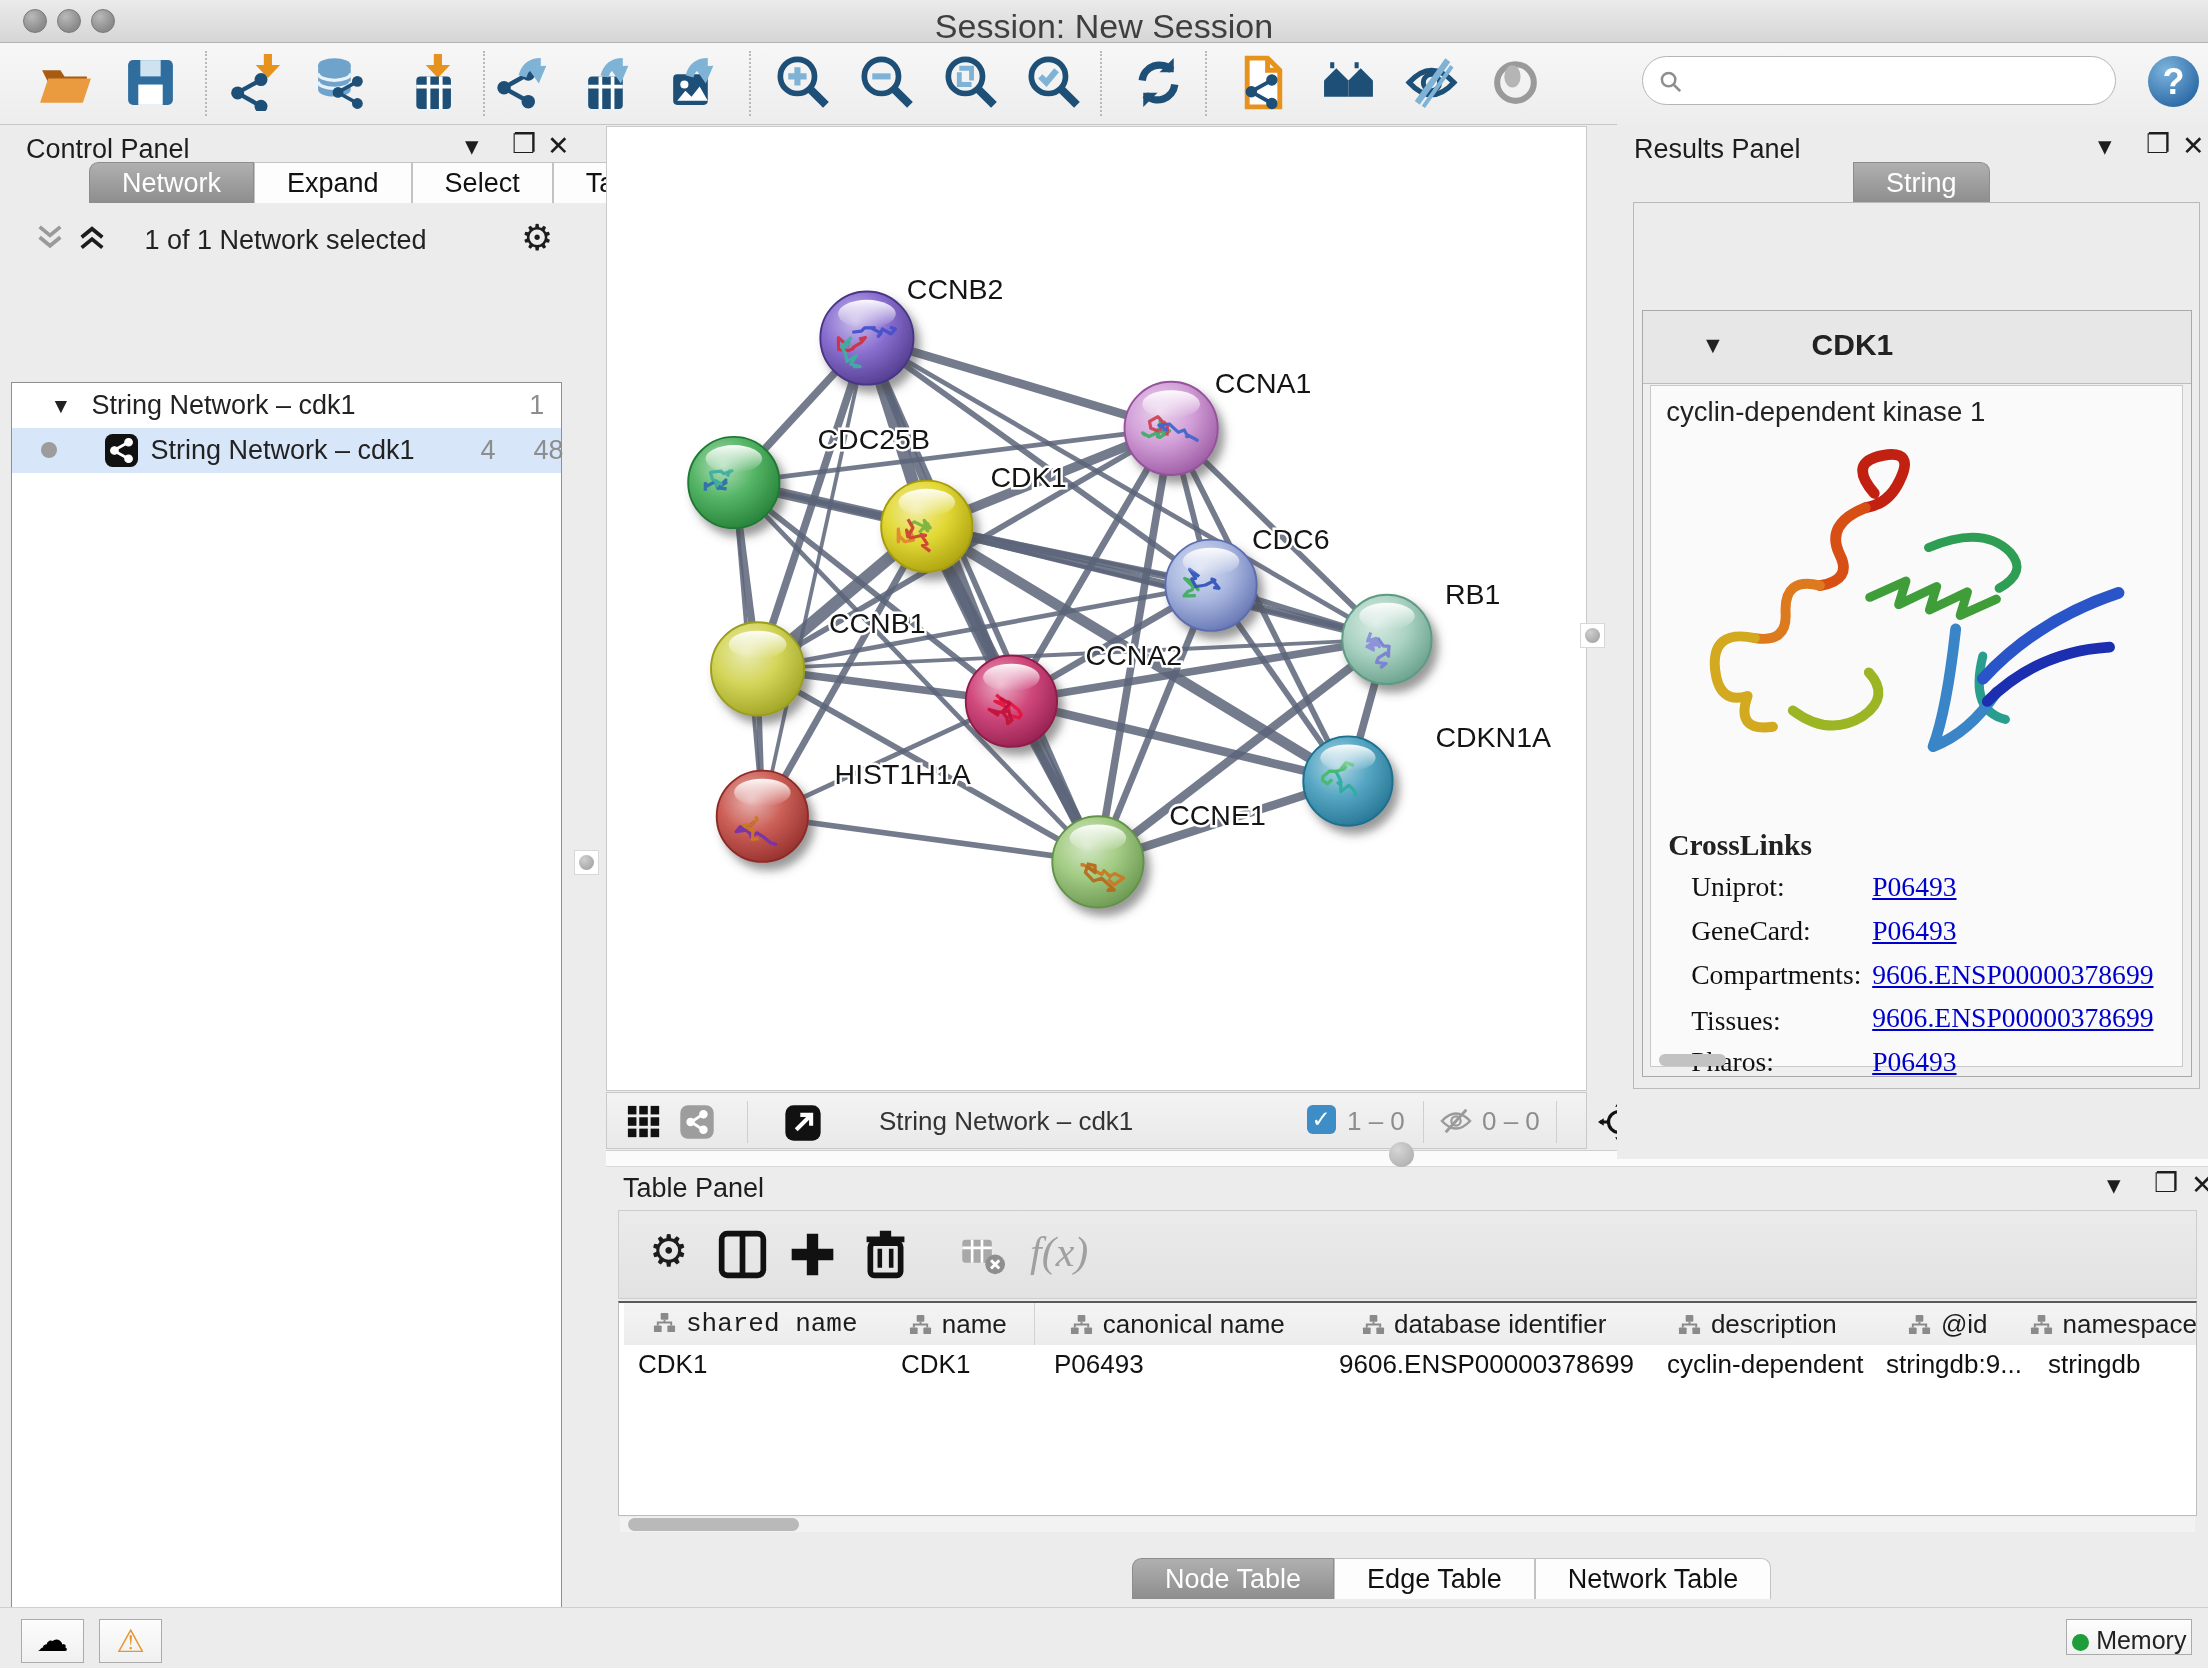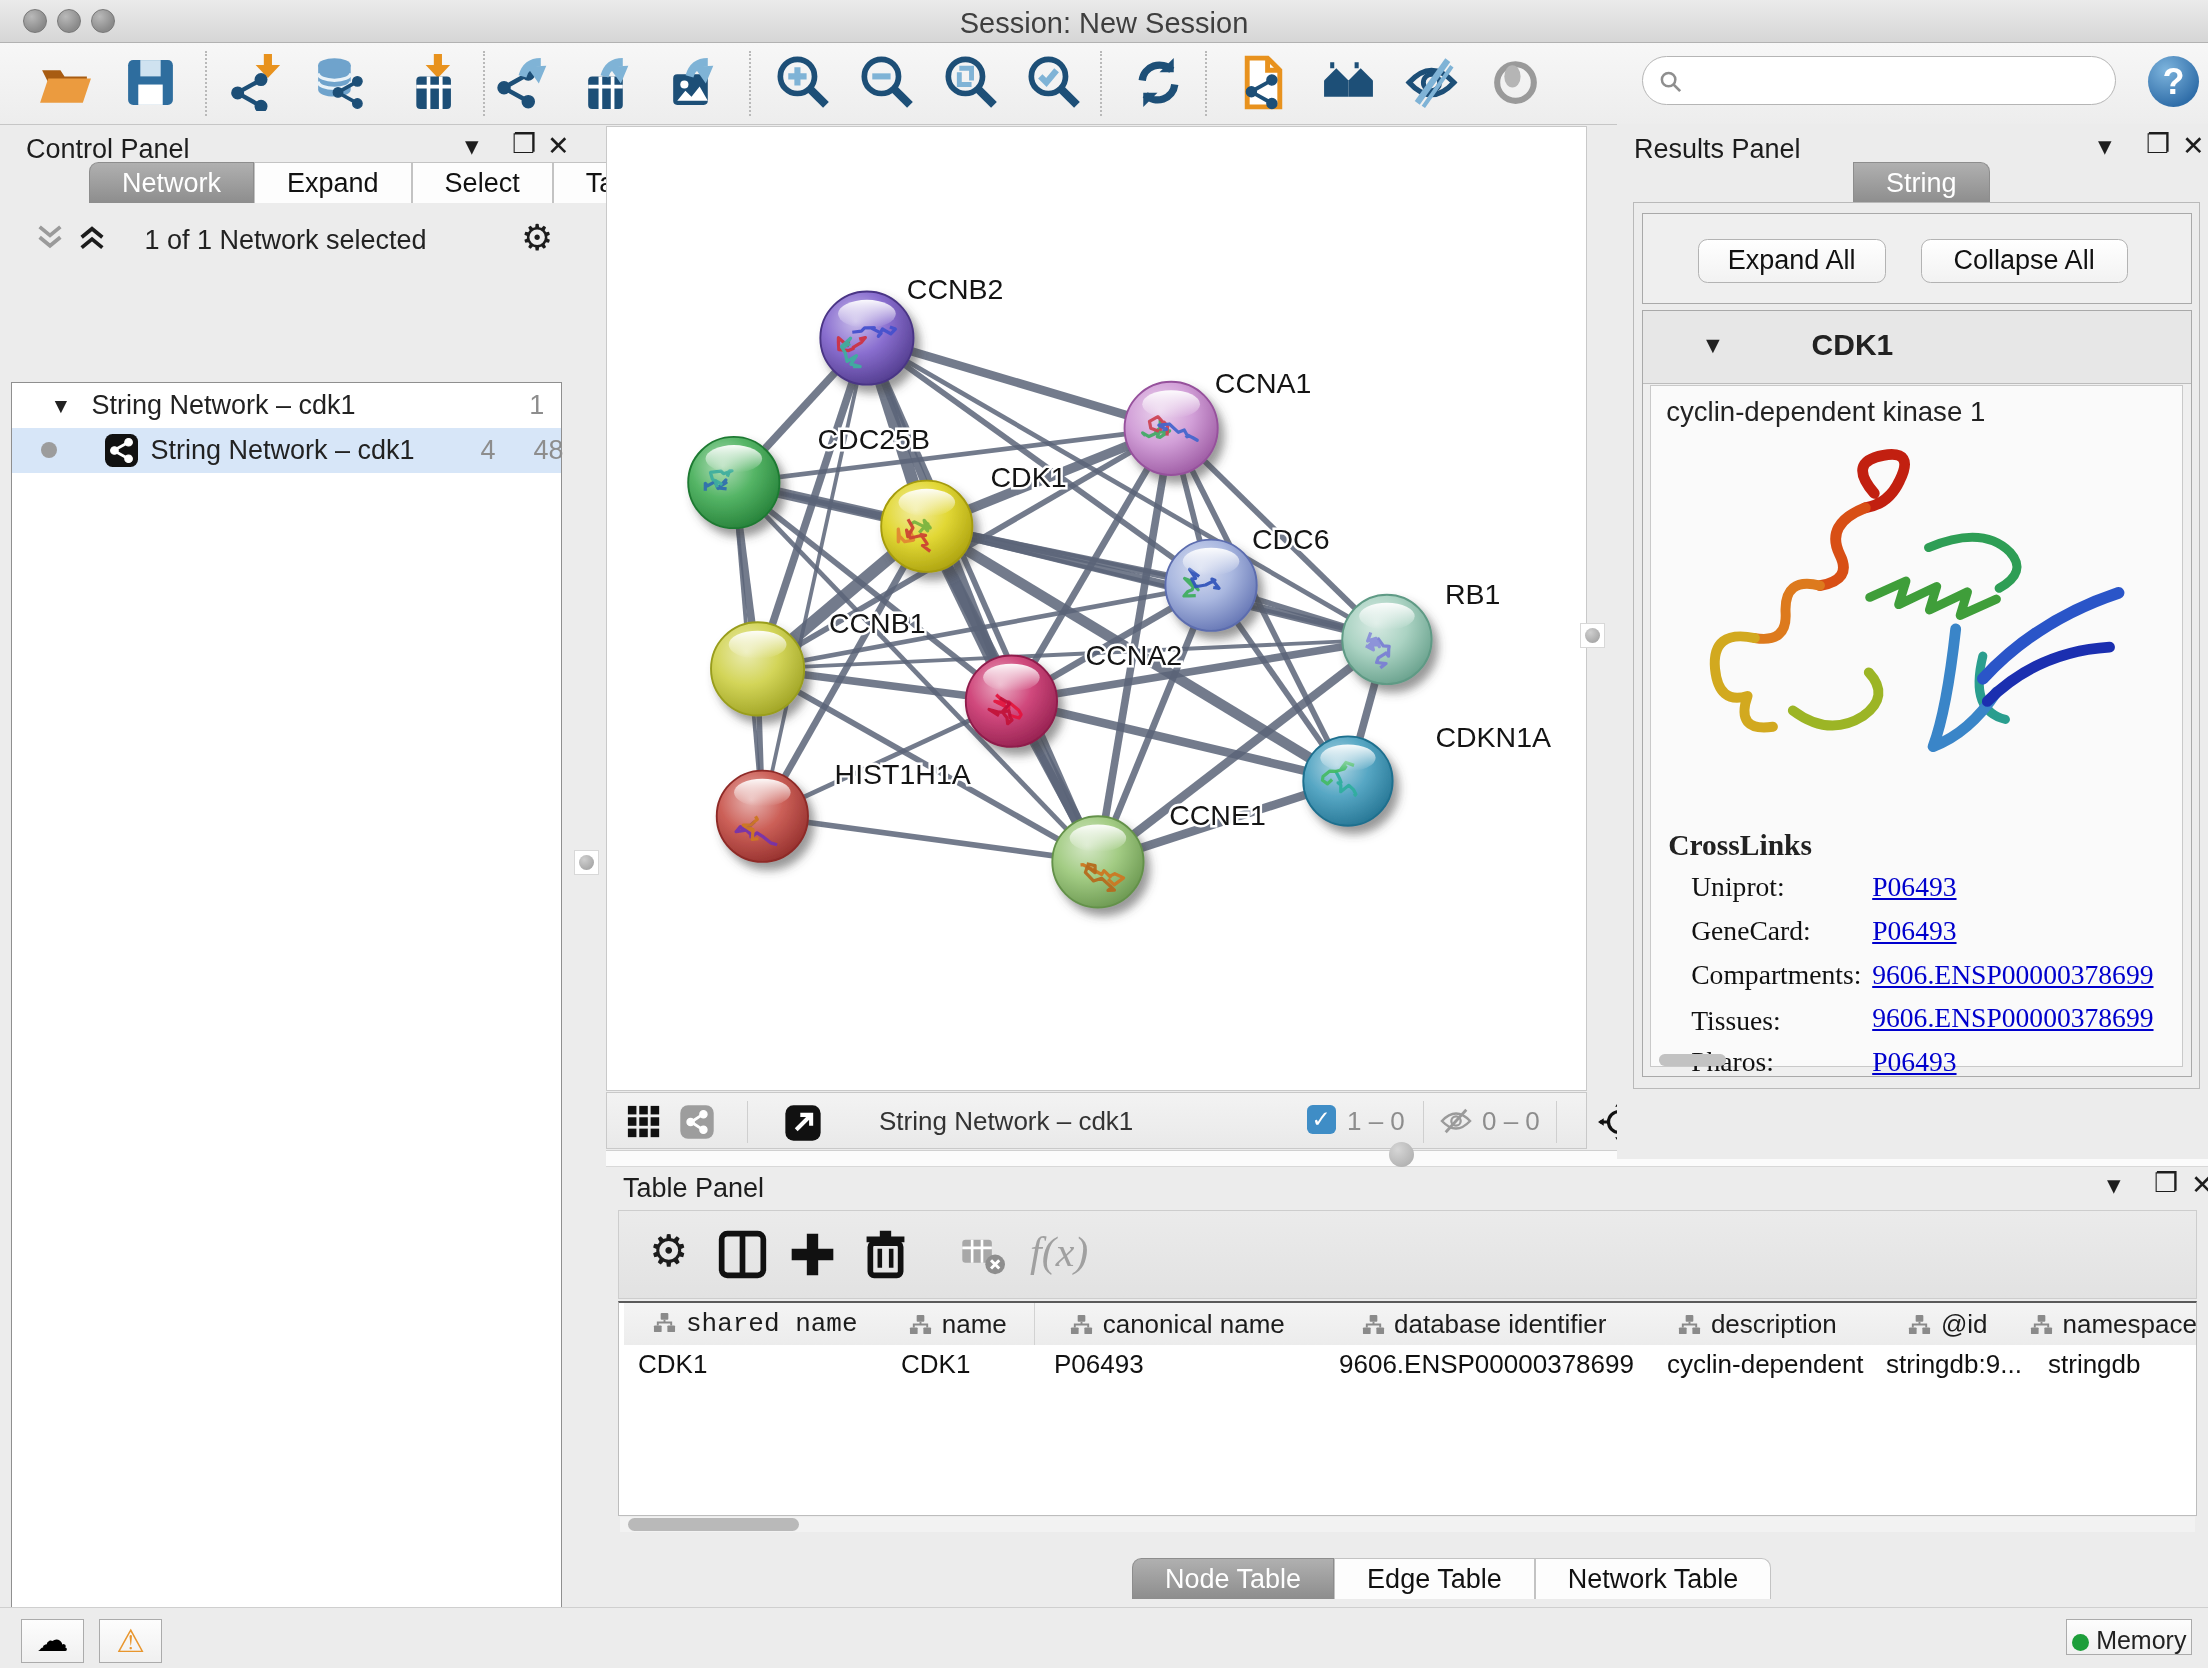--- a/index.html
+++ b/index.html
@@ -4,21 +4,21 @@
 <style>
   html,body{margin:0;padding:0;background:#d8d8d8;}
   #win{position:relative;width:2208px;height:1668px;background:#ececec;overflow:hidden;
        font-family:"Liberation Sans",sans-serif;color:#222;}
   .abs{position:absolute;}
   
   .titlebar{left:0;top:0;width:2208px;height:42px;
     background:linear-gradient(#ebebeb,#d6d6d6);border-bottom:1px solid #b2b2b2;}
   .tlight{top:8.6px;width:24px;height:24px;border-radius:50%;
     background:radial-gradient(circle at 35% 30%,#b9b9b9,#8a8a8a 70%);border:1px solid #787878;box-sizing:border-box;}
-  .wintitle{width:100%;text-align:center;top:6.7px;font-size:29px;color:#3f3f3f;}
+  .wintitle{width:100%;text-align:center;top:6.7px;font-size:34px;color:#3f3f3f;}
   
   .toolbar{left:0;top:43px;width:2208px;height:81px;background:linear-gradient(#f7f7f7,#ededed);
     border-bottom:1px solid #c6c6c6;}
   .tbicon{top:11.4px;width:57px;height:57px;cursor:pointer;}
   .tbicon svg{width:57px;height:57px;}
   .tbsep{top:7.6px;width:0;height:65px;border-left:2.9px dotted #b9b9b9;}
   .search{left:1642px;top:13.3px;width:474px;height:49px;border:1.9px solid #b5b5b5;border-radius:27px;
     background:#fff;box-sizing:border-box;font-size:25px;padding:0 19px 0 55px;outline:none;color:#333;}
   .searchmag{left:1659px;top:27px;width:25px;height:25px;pointer-events:none;}
   .help{left:2148px;top:13.3px;width:51px;height:51px;border-radius:50%;
@@ -554,24 +554,20 @@
 
   <div class="abs" style="left:1617px;top:124px;width:592px;height:1035px;background:#ececec">
     <div class="abs ptitle" style="left:17px;top:9.5px">Results Panel</div>
     <span class="abs winbtn" style="left:481px;top:7.6px">▾</span>
     <span class="abs winbtn" style="left:529px;top:5.7px">❐</span>
     <span class="abs winbtn" style="left:565px;top:7.6px">✕</span>
     <div class="abs tabrow" style="left:236px;top:38px">
       <div class="tab sel first last">String</div>
     </div>
     <div class="abs rescard" style="left:16px;top:78px">
-      <div class="resbox" style="left:7.6px;top:9.5px;width:550px;height:91px">
-        <div class="chipbtn" style="left:55px;top:25px;width:186px;line-height:40px">Expand All</div>
-        <div class="chipbtn" style="left:278px;top:25px;width:205px;line-height:40px">Collapse All</div>
-      </div>
       <div class="resbox" style="left:7.6px;top:107px;width:550px;height:767px">
         <div class="cdk1head">
           <span class="abs" style="left:59px;top:21px;font-size:23px">▼</span>
           <span class="abs" style="left:169px;top:17px;font-size:30px;font-weight:bold">CDK1</span>
         </div>
         <div class="innerbox">
           <div class="abs desc" style="left:15px;top:9.5px">cyclin-dependent kinase 1</div>
           <svg class="abs" style="left:27px;top:53px" width="483" height="380" viewBox="0 0 520 420">
             <g fill="none" stroke-linecap="round" stroke-linejoin="round">
               <path d="M210,60 q-30,-35 10,-42 q35,-6 18,28 q-12,26 -38,30" stroke="#c22010" stroke-width="12"></path>

